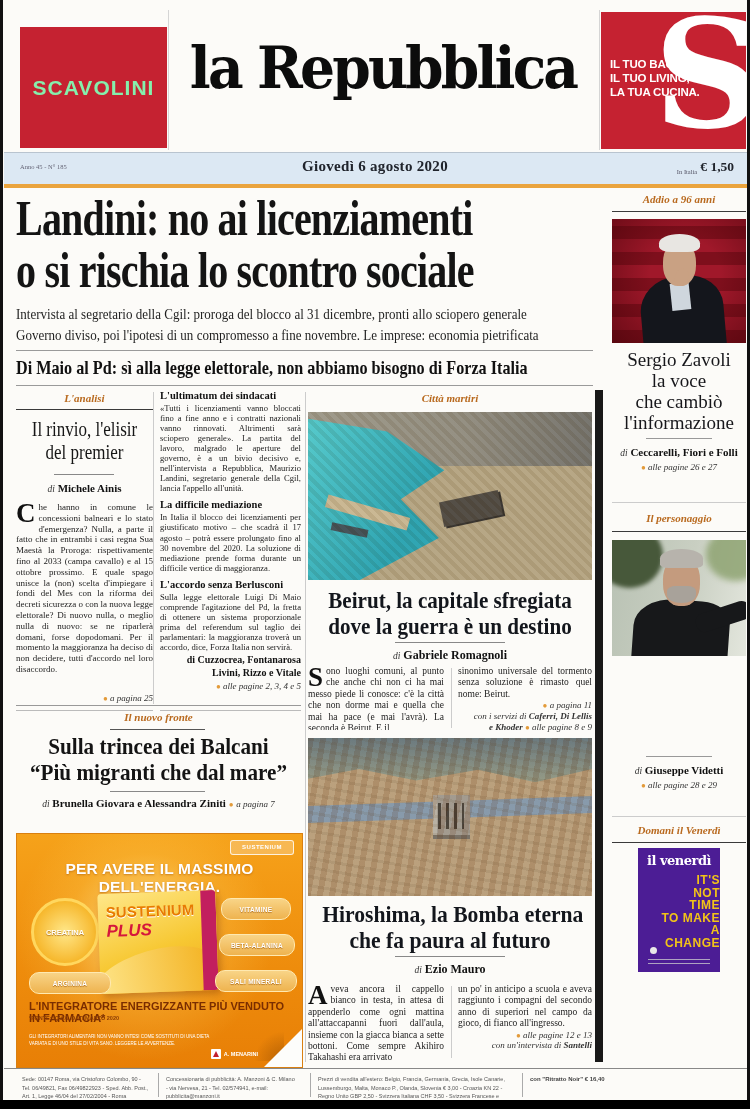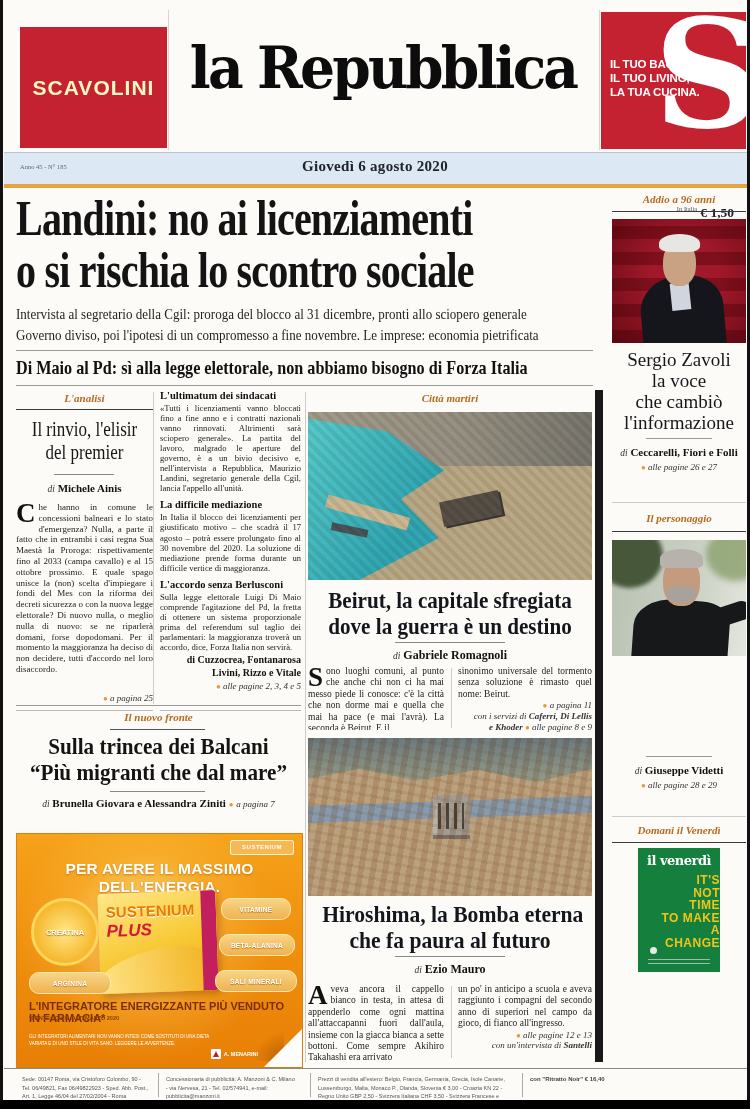--- a/index.html
+++ b/index.html
@@ -11,40 +11,40 @@
   .j{text-align:justify;}
 
   
   #edge-l{left:0;top:0;width:3px;height:1109px;background:#111;}
   #edge-r{left:747px;top:0;width:3px;height:1109px;background:#111;}
   #edge-b{left:0;top:1100px;width:750px;height:9px;background:#000;}
 
   
   #scavolini-box{left:20px;top:27px;width:147px;height:121px;background:#c52231;
     display:flex;align-items:center;justify-content:center;}
-  #scavolini-box span{color:#fef9c3;font:bold 21px "Liberation Sans",sans-serif;letter-spacing:1px;}
+  #scavolini-box span{color:#86efac;font:bold 21px "Liberation Sans",sans-serif;letter-spacing:1px;}
   #hv1{left:168px;top:10px;height:140px;border-left:1px solid #d5d5d5;}
   #hv2{left:599px;top:10px;height:140px;border-left:1px solid #d5d5d5;}
   #masthead{left:168px;top:34px;width:430px;text-align:center;
     font-family:"DejaVu Serif",serif;font-weight:bold;font-size:58px;letter-spacing:-3px;
     color:#0c0c0c;transform:scaleX(.95);transform-origin:center top;white-space:nowrap;}
   #founder-row{left:190px;top:132px;width:392px;display:flex;justify-content:space-between;align-items:baseline;}
   .masth-label{font:bold 8.5px "Liberation Sans",sans-serif;color:#222;}
   .masth-name{font:italic 11px "Liberation Serif",serif;color:#555;margin-left:3px;}
   #adbox-right{left:601px;top:12px;width:145px;height:137px;background:#c52231;overflow:hidden;}
   #adbox-lines{position:absolute;left:9px;top:46px;color:#fff;
     font:bold 11.5px/1.2 "Liberation Sans",sans-serif;letter-spacing:-.2px;}
   #adbox-s{position:absolute;right:-16px;top:-6px;color:#fff;
     font:bold 150px/137px "DejaVu Serif",serif;}
 
   
   #datebar{left:4px;top:152px;width:743px;height:31px;background:#dce8f3;border-top:1px solid #b9c4cf;}
   #issue{left:20px;top:163px;font-size:6.5px;color:#667;}
   #dateline{left:0;top:158px;width:750px;text-align:center;font-weight:bold;font-size:15px;color:#20242c;letter-spacing:.3px;}
-  #pricebox{right:16px;top:159px;display:flex;align-items:flex-start;margin-top:46px;}
+  #pricebox{right:16px;top:159px;display:flex;align-items:flex-end;}
   #price-label{font-size:6.5px;color:#556;margin-right:3px;}
   #price{font-weight:bold;font-size:13.5px;color:#20242c;}
   #orange-rule{left:4px;top:184px;width:743px;height:4px;background:#eaa43e;}
 
   
   #lead-hl{left:16px;top:192px;width:578px;font-weight:bold;font-size:50px;line-height:1.04;
     letter-spacing:-1px;color:#141414;transform:scaleX(.8);transform-origin:left top;white-space:nowrap;}
   #lead-deck{left:16px;top:304px;width:700px;font-size:15.5px;line-height:1.35;color:#1e1e1e;
     transform:scaleX(.84);transform-origin:left top;white-space:nowrap;}
   #rule1{left:16px;top:350px;width:577px;border-top:1px solid #9a9a9a;}
@@ -201,21 +201,21 @@
   .dm-shirt{position:absolute;left:16%;top:52%;width:72%;height:58%;background:#17181a;border-radius:42% 30% 0 0;transform:rotate(4deg);}
   .dm-arm{position:absolute;left:62%;top:58%;width:42%;height:16%;background:#17181a;transform:rotate(-18deg);border-radius:8px;}
   .dm-head{position:absolute;left:38%;top:13%;width:28%;height:44%;background:#c49b7e;border-radius:48% 48% 42% 42%;}
   .dm-hair{position:absolute;left:36%;top:8%;width:32%;height:16%;background:#b7b3ac;border-radius:50% 50% 20% 20%;}
   .dm-beard{position:absolute;left:41%;top:40%;width:22%;height:14%;background:#a8a29a;border-radius:30% 30% 50% 50%;}
   #dm-title{left:612px;top:668px;width:134px;font-size:19px;line-height:1.1;color:#17171b;}
   #dm-srule{left:646px;top:756px;width:66px;border-top:1px solid #999;}
   #dm-byline{left:612px;top:764px;width:134px;font-size:11px;}
   #dm-ref{left:612px;top:780px;width:134px;}
   #sb-div2{left:612px;top:816px;width:134px;border-top:1px solid #ccc;}
-  #venerdi-cover{left:638px;top:848px;width:82px;height:124px;background:#15803d;overflow:hidden;}
+  #venerdi-cover{left:638px;top:848px;width:82px;height:124px;background:#4c1d95;overflow:hidden;}
   #vc-masthead{position:absolute;left:0;top:5px;width:100%;text-align:center;color:#fff;
     font-weight:bold;font-size:13px;font-family:"DejaVu Serif",serif;letter-spacing:-.5px;}
   #vc-lines{position:absolute;left:0;top:26px;width:100%;text-align:right;color:#f2c318;
     font:bold 12px/1.05 "Liberation Sans",sans-serif;letter-spacing:.5px;}
   #vc-foot{position:absolute;left:10px;bottom:8px;width:62px;height:8px;
     background:repeating-linear-gradient(0deg,#cfcfcf 0 1px,transparent 1px 4px);opacity:.75;}
   #vc-dot{position:absolute;left:12px;bottom:18px;width:7px;height:7px;border-radius:50%;background:#e8e8e8;}
   #cat-title{left:612px;top:986px;width:134px;font-size:22px;line-height:1.15;color:#17171b;}
 
   

